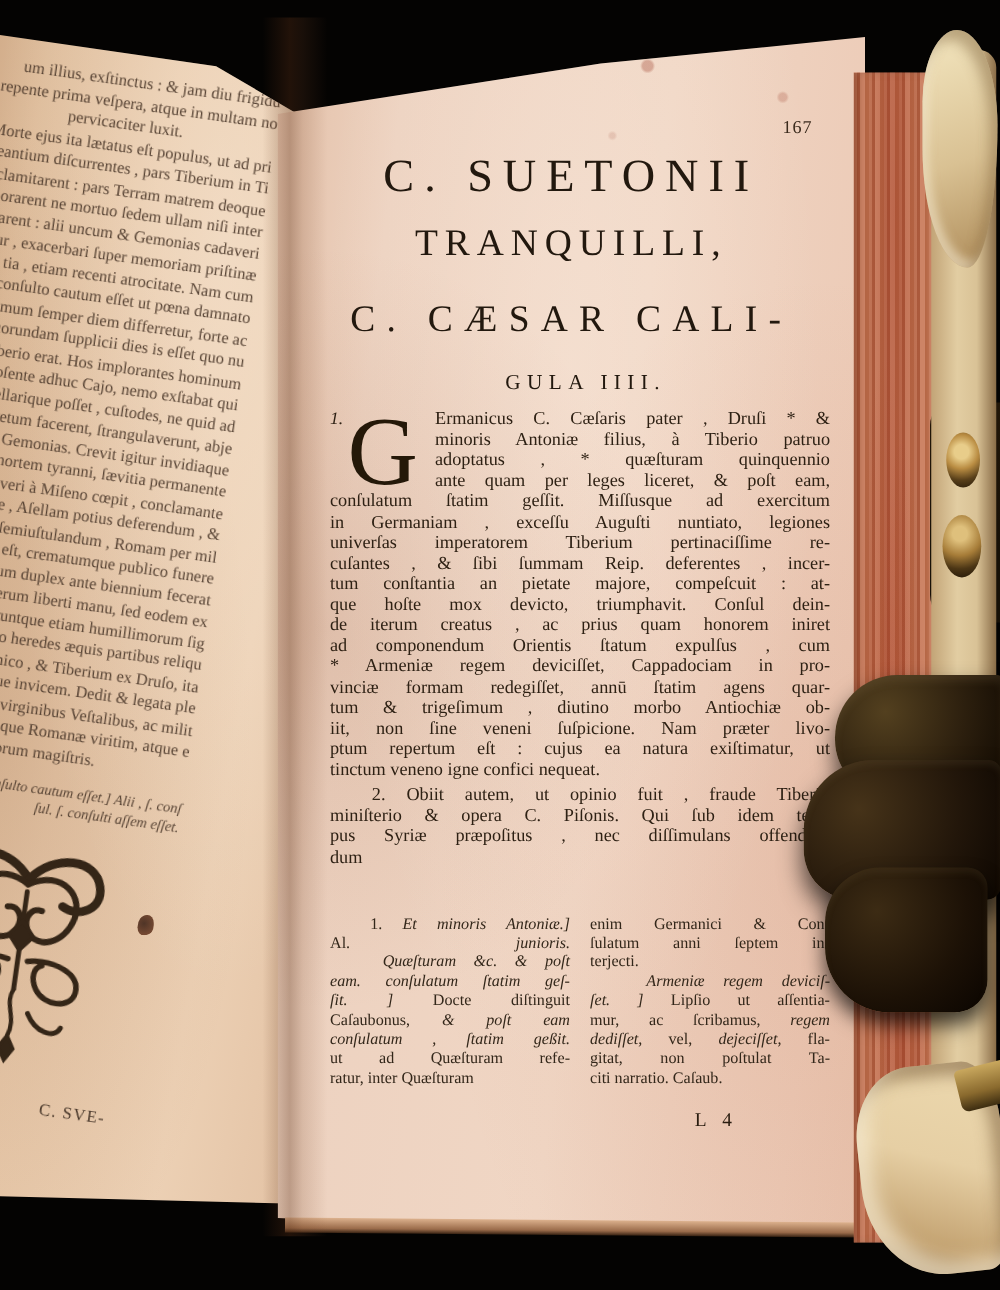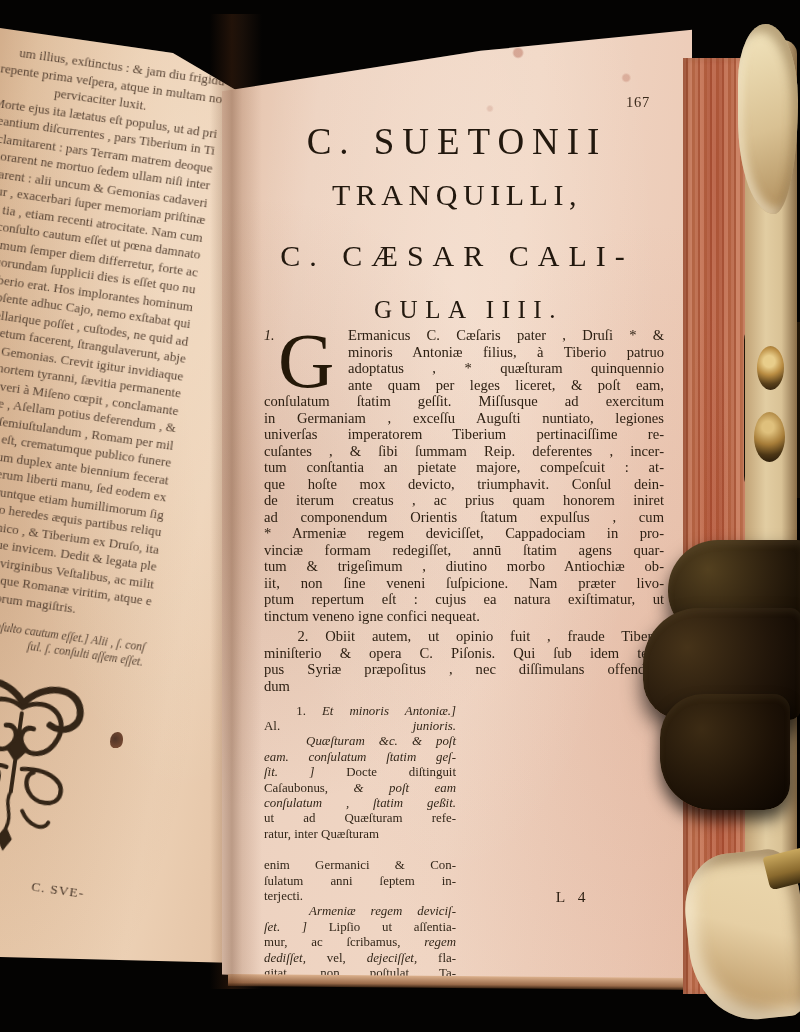--- a/index.html
+++ b/index.html
@@ -50,32 +50,32 @@
       radial-gradient(circle at 57% 9%,rgba(150,60,40,.15) 0 2px,transparent 4px),
       radial-gradient(ellipse at 50% 28%,rgba(255,244,234,.30),transparent 60%),
       radial-gradient(ellipse at 92% 70%,rgba(190,110,80,.14),transparent 50%),
       radial-gradient(ellipse at 8% 50%,rgba(150,90,60,.16),transparent 45%);
   }
   .page-number{position:absolute;top:72px;right:42px;font-size:14.5px;color:#3a2a1c;letter-spacing:.05em;}
   .title-block{position:absolute;top:98px;left:0;width:100%;text-align:center;color:#22180e;}
   .title-l1{font-size:37px;letter-spacing:.215em;margin:0 0 15px 0;white-space:nowrap;}
   .title-l2{font-size:30px;letter-spacing:.185em;margin:0 0 27px 0;}
   .title-l3{font-size:30px;letter-spacing:.3em;margin:0 0 23px 0;white-space:nowrap;}
-  .title-l4{font-size:25px;letter-spacing:.3em;margin:0;padding-left:23px;}
+  .title-l4{font-size:17px;letter-spacing:.3em;margin:0;padding-left:23px;}
   .body-block{position:absolute;left:42px;top:305px;width:400px;color:#2e2114;}
   .body-block .line{font-size:14.6px;line-height:16.5px;text-align:justify;text-align-last:justify;white-space:normal;}
   .para1{position:relative;}
   .para1 .line:nth-child(-n+4){margin-left:84px;}
   .para1 .line.last{text-align-last:left;}
   .section-marker{position:absolute;left:0;top:1px;font-size:14px;font-style:italic;color:#2e2114;}
   .drop-cap{position:absolute;left:14px;top:2px;font-size:78px;line-height:64px;color:#241808;}
   .para2{margin-top:4px;}
   .para2 .line.last{text-align-last:justify;}
   .rp-catchword{font-size:14.6px;line-height:16px;text-align:left;}
-  .footnotes{display:flex;gap:16px;margin-top:10px;flex-direction:column;}
+  .footnotes{display:flex;gap:16px;margin-top:38px;}
   .fn-col{width:192px;color:#33241666;color:#33271a;}
   .fn-col .line{font-size:12.9px;line-height:15.4px;text-align:justify;text-align-last:justify;}
   .fn-col .line.last,.fn-col .line.end{text-align-last:left;}
   .signature{position:absolute;left:296px;top:866px;width:110px;text-align:center;
     font-size:15.5px;letter-spacing:.3em;color:#2a1d10;}
   
   .gutter-shadow{position:absolute;left:210px;top:14px;width:52px;height:975px;z-index:5;pointer-events:none;
     background:linear-gradient(to right,rgba(70,35,15,0) 0%,rgba(92,48,22,.34) 42%,rgba(120,70,40,.18) 62%,rgba(70,35,15,0) 100%);}
   .page-bottom-edge{position:absolute;left:228px;top:976px;width:462px;height:12px;
     transform:rotate(.5deg);background:linear-gradient(#dcb18d,#9a6b4a 70%,#3a2414);}

